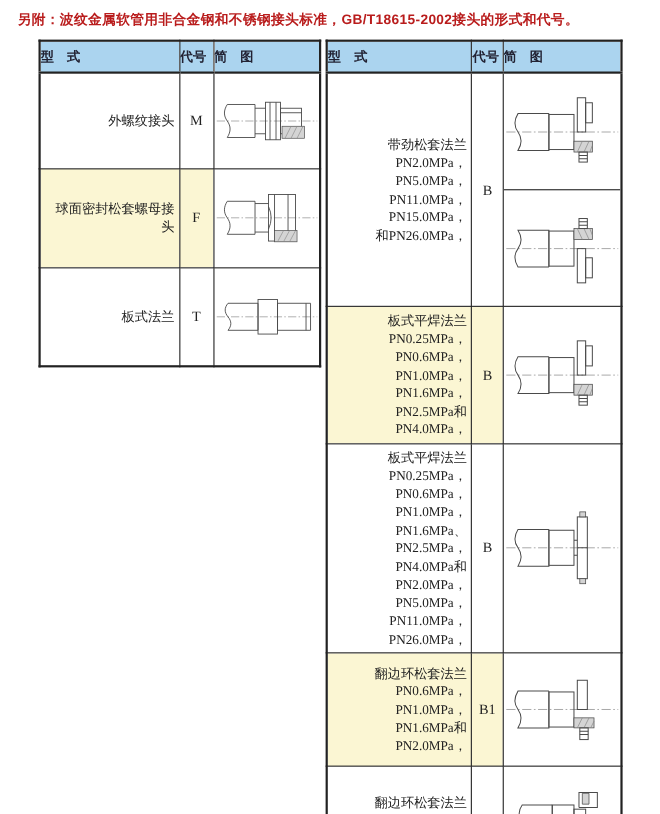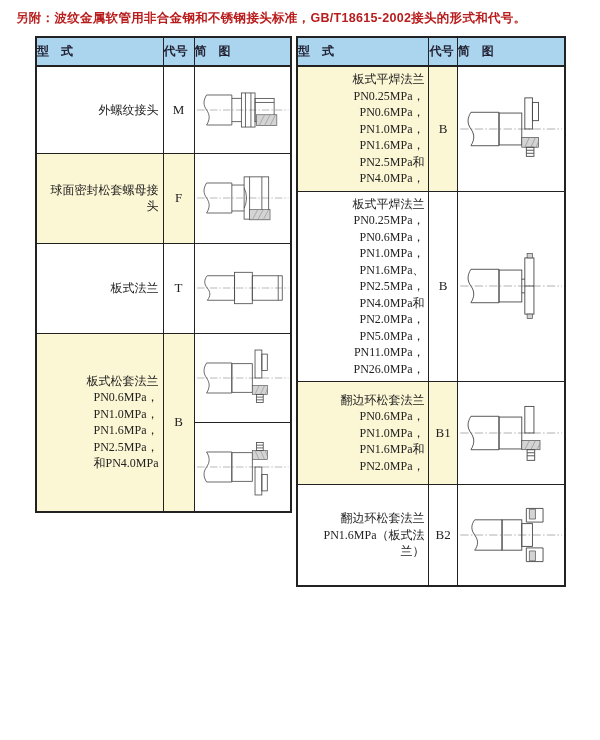--- a/index.html
+++ b/index.html
@@ -225,56 +225,56 @@
             </td>
         <td class="code">T</td>
         <td class="diag">
               <div class="dwrap">
           <svg class="dg" width="120" height="78" viewBox="0 0 140 90">
                   <use href="#g-t"></use>
                 </svg>
         </div>
             </td>
       </tr>
-      <tr class="lr6 yellow">
-        <td class="type">
-              <div class="tx">板式松套法兰
-PN0.6MPa，PN1.0MPa，
-PN1.6MPa，PN2.5MPa，
-和PN4.0MPa</div>
-            </td>
-        <td class="code">B</td>
-        <td class="diag">
-          <div class="sub">
-            <svg class="dg" width="118" height="80" viewBox="0 0 140 90">
-                  <use href="#g-fu"></use>
-                </svg>
-          </div>
-          <div class="sub">
-            <svg class="dg" width="118" height="80" viewBox="0 0 140 90">
-                  <use href="#g-fu" transform="translate(0,90) scale(1,-1)"></use>
-                </svg>
-          </div>
-        </td>
-      </tr>
     </tbody>
       </table>
 
     <table class="t right">
       <colgroup>
           <col style="width:131px">
           <col style="width:28px">
           <col style="width:107px">
         </colgroup>
       <tbody>
           <tr class="head">
         <th>型　式</th>
         <th>代号</th>
         <th>简　图</th>
       </tr>
+      <tr class="rr1">
+        <td class="type">
+              <div class="tx">带劲松套法兰
+PN2.0MPa，PN5.0MPa，
+PN11.0MPa，PN15.0MPa，
+和PN26.0MPa，</div>
+            </td>
+        <td class="code">B</td>
+        <td class="diag">
+          <div class="sub">
+            <svg class="dg" width="124" height="84" viewBox="0 0 140 90">
+                  <use href="#g-fu"></use>
+                </svg>
+          </div>
+          <div class="sub">
+            <svg class="dg" width="124" height="84" viewBox="0 0 140 90">
+                  <use href="#g-fu" transform="translate(0,90) scale(1,-1)"></use>
+                </svg>
+          </div>
+        </td>
+      </tr>
       <tr class="rr2 yellow">
         <td class="type">
               <div class="tx">板式平焊法兰
 PN0.25MPa，PN0.6MPa，
 PN1.0MPa，PN1.6MPa，
 PN2.5MPa和PN4.0MPa，</div>
             </td>
         <td class="code">B</td>
         <td class="diag">
               <div class="dwrap">

